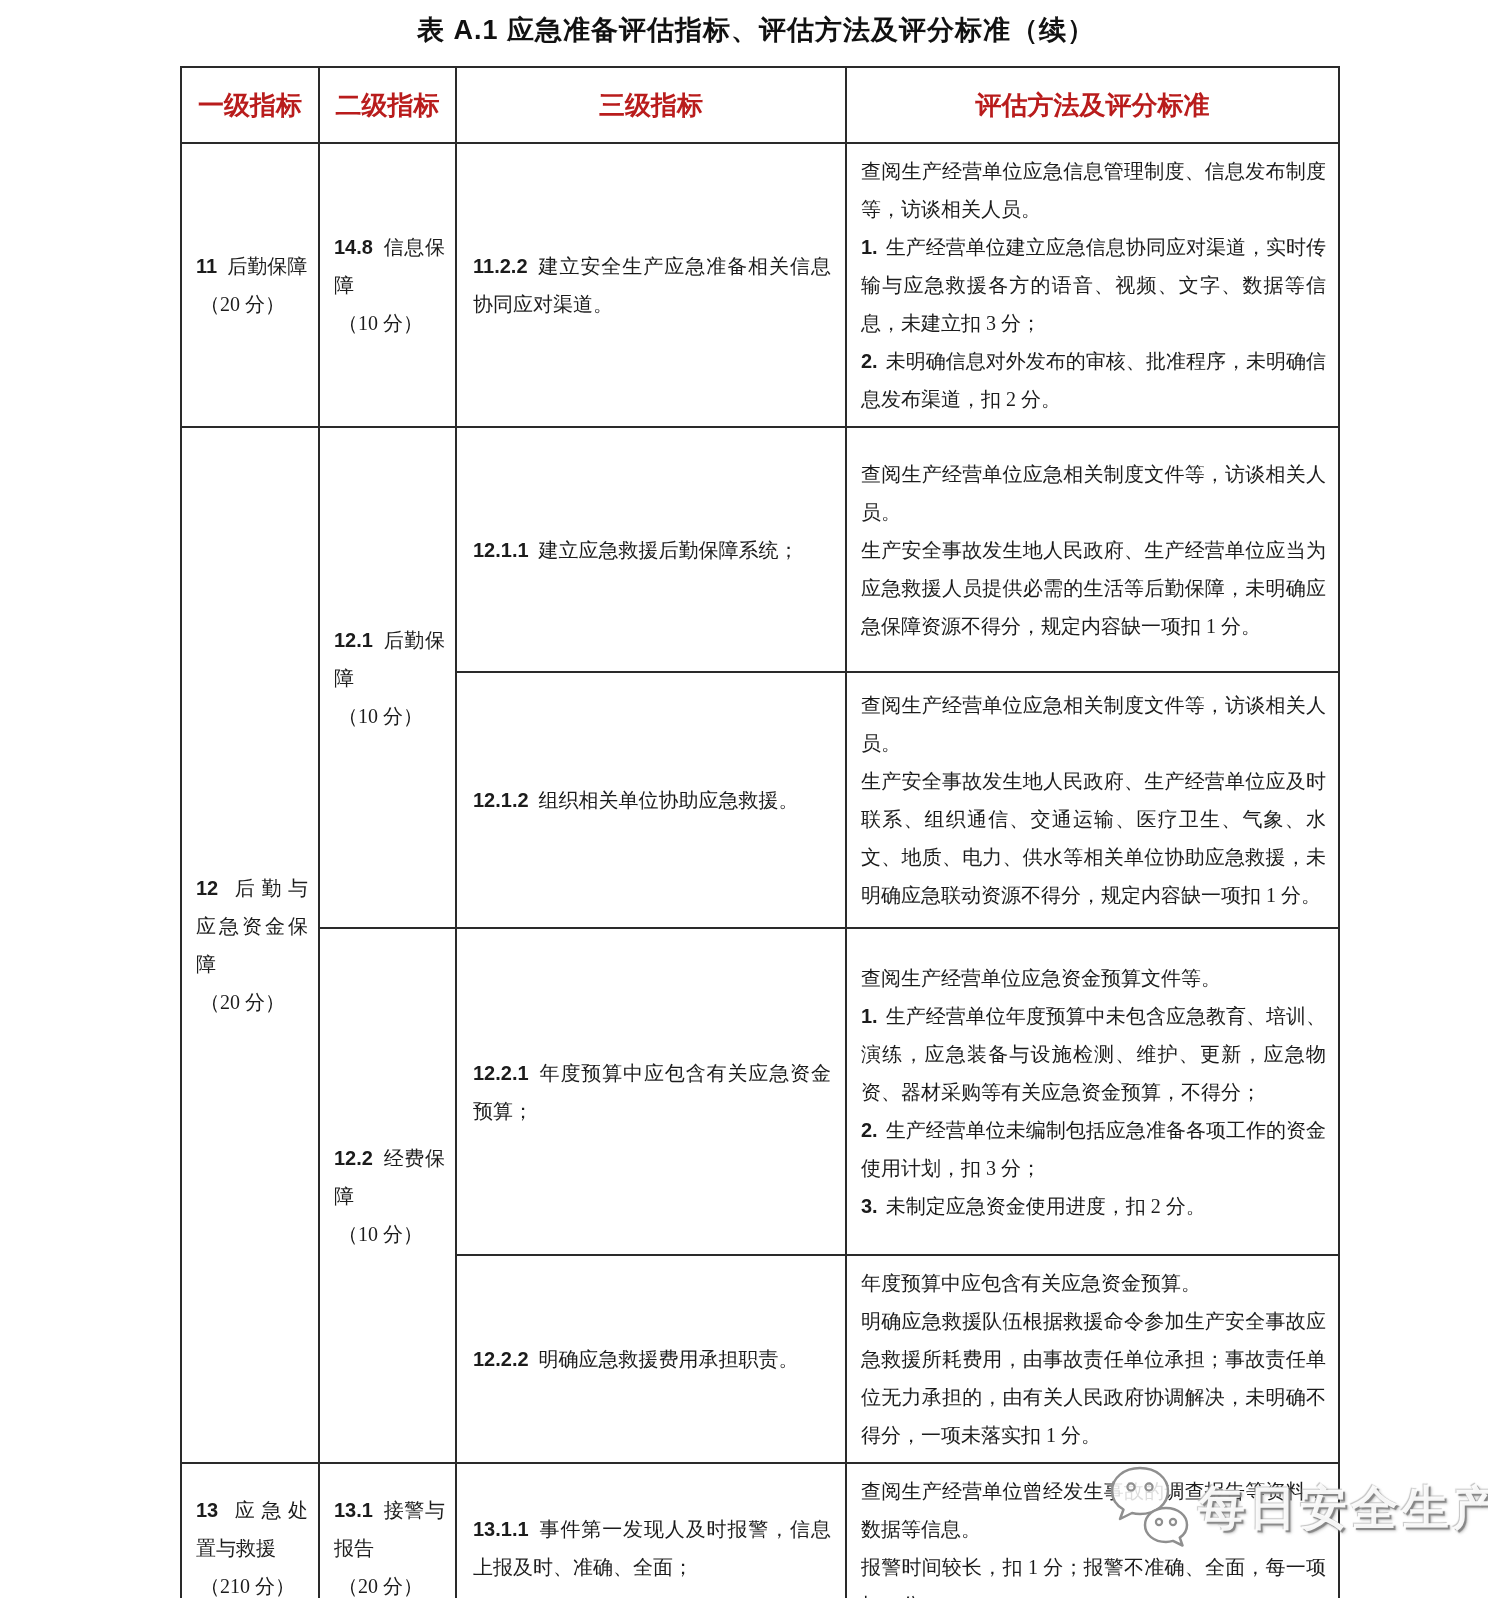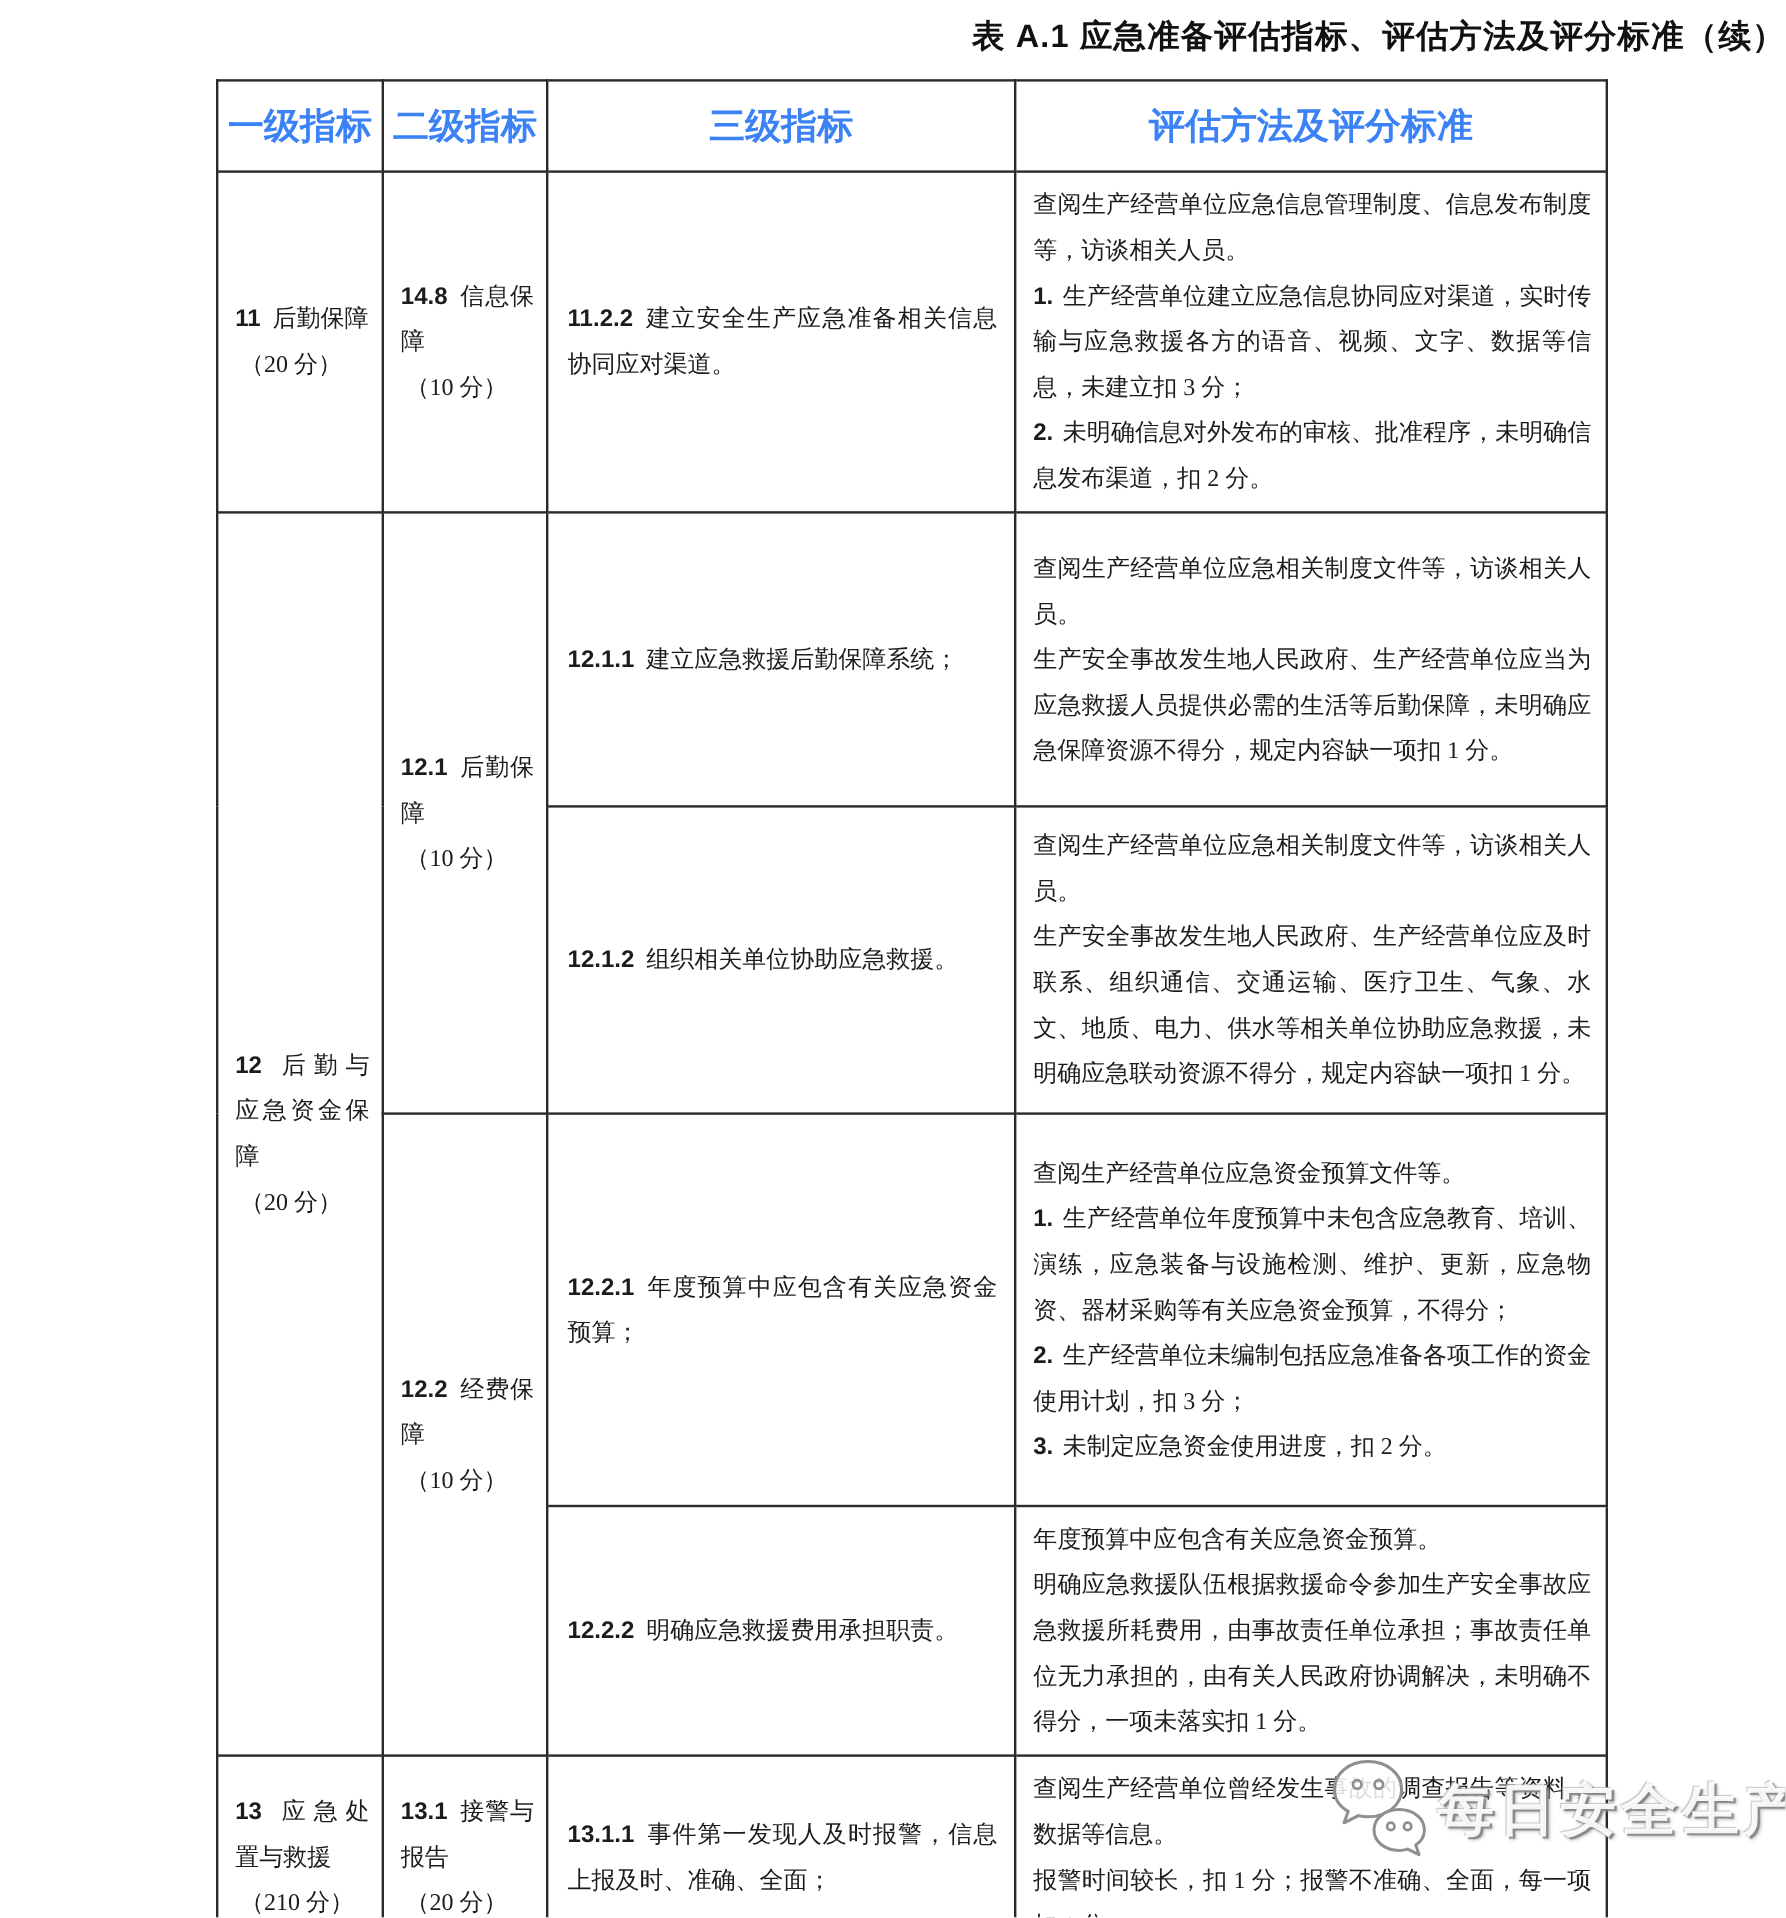--- a/index.html
+++ b/index.html
@@ -7,21 +7,21 @@
     position:relative;
     width:1488px;
     height:1598px;
     background:#ffffff;
     font-family:"Liberation Serif", serif;
     color:#1c1c1c;
     overflow:hidden;
   }
   .doc-title{
     padding-top:12px;
-    text-align:right;
+    text-align:center;
     font-family:"Liberation Sans", sans-serif;
     font-weight:700;
     font-size:27px;
     letter-spacing:1px;
     color:#111;
     margin-left:24px;
   }
   table.grid{
     position:absolute;
     left:180px;
@@ -30,25 +30,25 @@
     border-collapse:collapse;
     table-layout:fixed;
     background:#fff;
   }
   .grid th,.grid td{
     border:2px solid #2a2a2a;
     overflow:hidden;
   }
   .grid th{
     font-family:"Liberation Sans", sans-serif;
-    font-size:30px;
+    font-size:26px;
     font-weight:700;
     text-align:center;
     vertical-align:middle;
-    color:#3b82f6;
+    color:#b91c1c;
   }
   .grid td{
     vertical-align:middle;
     font-size:20px;
     line-height:38px;
     margin-top:40px;
   }
   
   .r-head{height:76px;}
   .r-11{height:265px;}

